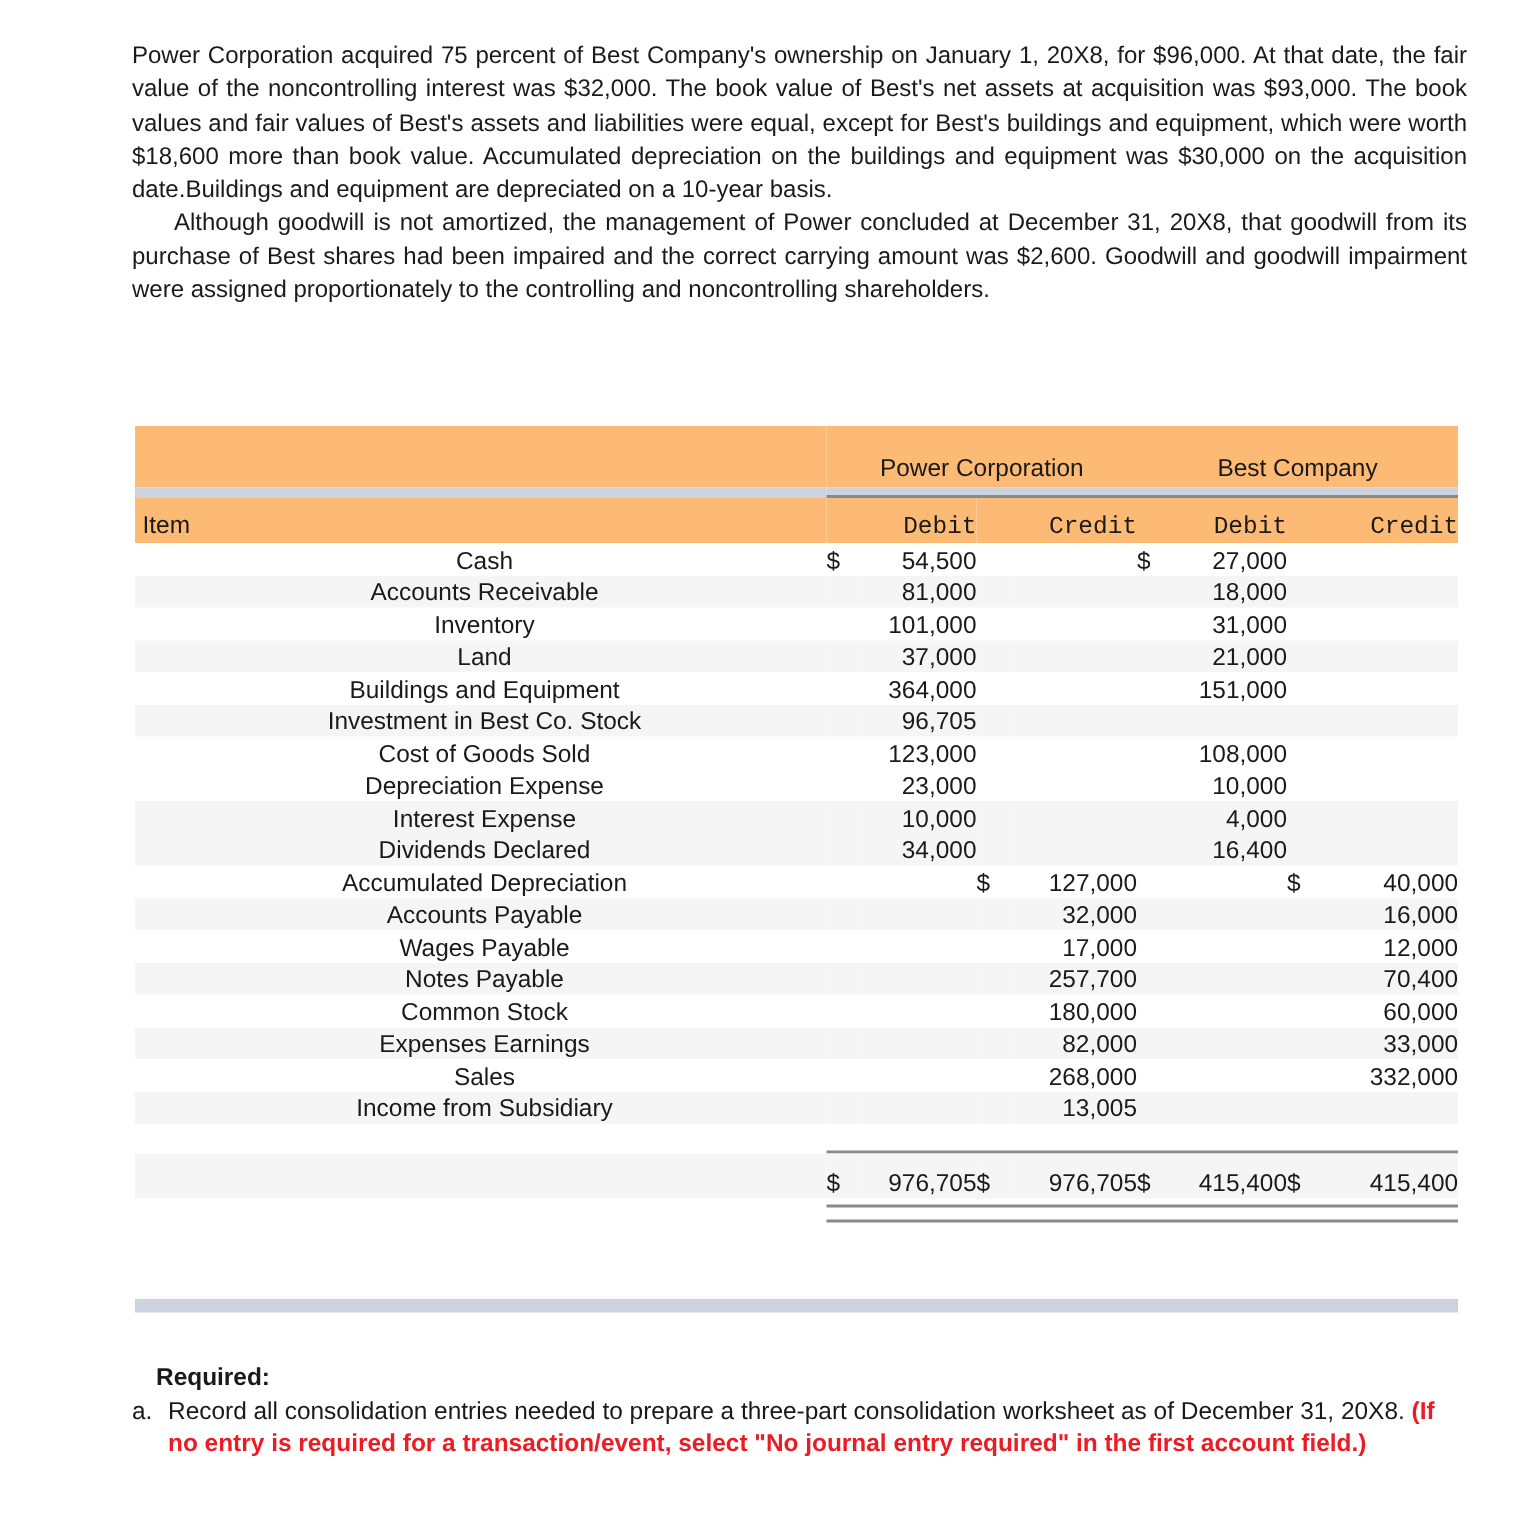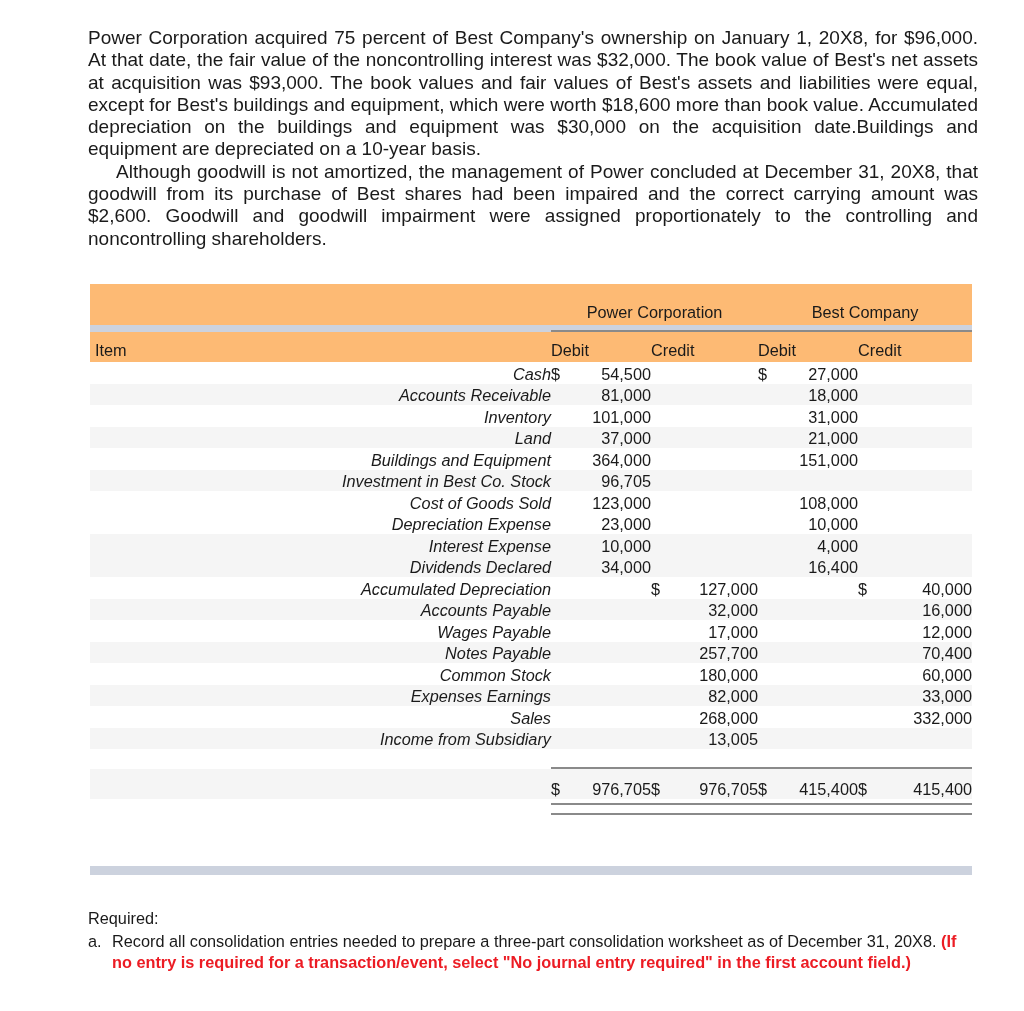--- a/index.html
+++ b/index.html
@@ -22,21 +22,21 @@
     padding: 0;
     overflow: hidden;
   }
 
   
   .prose {
     position: absolute;
     left: 88px;
     top: 27px;
     width: 890px;
-    font-size: 19px;
+    font-size: 16px;
     line-height: 22.3px;
     text-align: justify;
     text-justify: inter-word;
   }
   .prose p {
     margin: 0;
   }
   .prose p.indent {
     text-indent: 28px;
   }
@@ -98,29 +98,29 @@
   }
   .hdr-sub {
     height: 28px;
     padding-bottom: 2px !important;
   }
   .hdr-sub .lbl-item {
     text-align: left;
     padding-left: 5px;
   }
   .hdr-sub .lbl-num {
-    text-align: left;
+    text-align: right;
+    font-family: Liberation Mono, monospace;
   }
 
   tr.drow { height: 21.5px; }
   tr.drow.alt td { background: #f5f5f5; }
   tr.drow td.item {
-    text-align: right;
+    text-align: center;
     padding-left: 5px;
-    font-style: italic;
   }
   td.sym {
     text-align: left;
     padding-left: 2px;
   }
   td.num {
     text-align: right;
     padding-right: 7px;
   }
 
@@ -158,22 +158,22 @@
   
   .required {
     position: absolute;
     left: 88px;
     top: 908px;
     width: 892px;
     font-size: 16.3px;
     line-height: 21.5px;
   }
   .required .req-title {
-    font-weight: normal;
-    margin: 0 0 1px 0;
+    font-weight: bold;
+    margin: 0 0 1px 16px;
   }
   .req-item {
     position: relative;
     padding-left: 24px;
   }
   .req-marker {
     position: absolute;
     left: 0;
     top: 0;
   }

